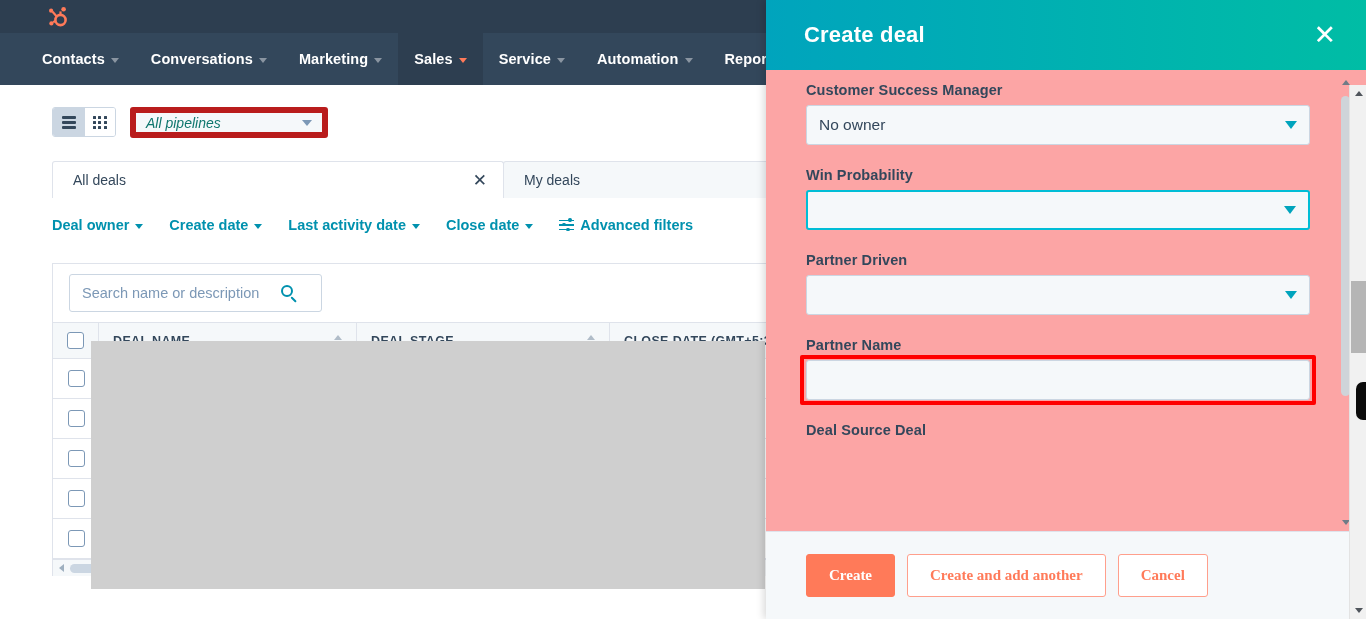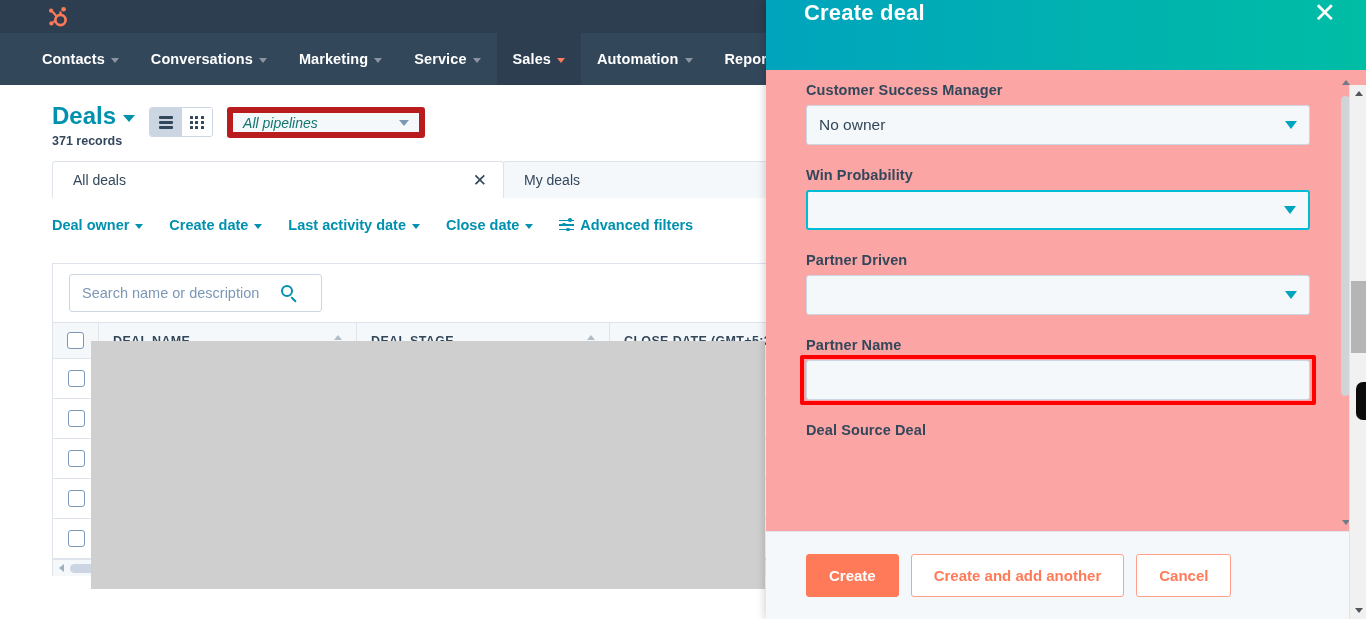--- a/index.html
+++ b/index.html
@@ -173,21 +173,21 @@
   
   .modal {
     position: absolute; left: 766px; top: 0; width: 600px; height: 619px;
     background: #fff; z-index: 50;
     box-shadow: -2px 0 8px rgba(0,0,0,.16);
     display: flex; flex-direction: column;
   }
   .modal-head {
     height: 70px; flex: none;
     background: linear-gradient(90deg, #00a4bd 0%, #00bda5 100%);
-    display: flex; align-items: flex-start; padding: 0 30px 0 38px;
+    display: flex; align-items: center; padding: 0 30px 0 38px;
   }
   .modal-title { color: #fff; font-size: 22px; font-weight: bold; letter-spacing: .2px; }
   .modal-close { margin-left: auto; color: #fff; font-size: 27px; font-weight: 300; line-height: 1; cursor: pointer; }
 
   .modal-body { position: relative; flex: 1 1 auto; overflow: hidden; background: #fca5a5; padding: 12px 0 0 0; }
   .form-scroll { padding: 0 56px 0 40px; }
   .field { margin-bottom: 22px; }
   .field-label { color: #33475b; font-size: 14.5px; font-weight: bold; margin-bottom: 7px; letter-spacing: .1px; }
   .control {
     height: 40px; border: 1px solid #cbd6e2; border-radius: 3px; background: #f5f8fa;
@@ -215,21 +215,21 @@
   .ms-arrow.bot { bottom: 0; }
   .ms-arrow .up { width: 0; height: 0; border-left: 4px solid transparent; border-right: 4px solid transparent; border-bottom: 5px solid #6f7b87; }
   .ms-arrow .dn { width: 0; height: 0; border-left: 4px solid transparent; border-right: 4px solid transparent; border-top: 5px solid #6f7b87; }
   .ms-track { position: absolute; left: 4px; top: 14px; bottom: 14px; width: 5px; background: transparent; }
   .ms-thumb { position: absolute; left: 2px; top: 20px; width: 9px; height: 300px; background: #cfd4d9; border-radius: 5px; }
 
   .modal-foot {
     flex: none; height: 88px; background: #f5f8fa; border-top: 1px solid #dfe3eb;
     display: flex; align-items: center; gap: 12px; padding: 0 40px;
   }
-  .btn { height: 43px; border-radius: 3px; display: flex; align-items: center; justify-content: center; font-size: 15px; font-weight: bold; cursor: pointer; padding: 0 22px; }
+  .btn { height: 43px; border-radius: 3px; display: flex; align-items: center; justify-content: center; font-size: 15px; font-weight: bold; cursor: pointer; padding: 0 22px; font-family: Liberation Serif, serif; }
   .btn-primary { background: #ff7a59; color: #fff; border: 1px solid #ff7a59; }
   .btn-secondary { background: #fff; color: #ff7a59; border: 1px solid #ff9f8c; }
 </style>
 </head>
 <body>
 
 <div id="app">
 
   <div class="topbar">
     <div class="logo">
@@ -252,49 +252,42 @@
         <span class="caret-down"></span>
       </div>
       <div class="nav-item">
         <span>Conversations</span>
         <span class="caret-down"></span>
       </div>
       <div class="nav-item">
         <span>Marketing</span>
         <span class="caret-down"></span>
       </div>
+      <div class="nav-item active">
+        <span>Sales</span>
+        <span class="caret-down"></span>
+      </div>
       <div class="nav-item">
         <span>Service</span>
         <span class="caret-down"></span>
       </div>
-      <div class="nav-item active">
-        <span>Sales</span>
-        <span class="caret-down"></span>
-      </div>
       <div class="nav-item">
         <span>Automation</span>
         <span class="caret-down"></span>
       </div>
       <div class="nav-item">
         <span>Reporting</span>
         <span class="caret-down"></span>
       </div>
     </div>
   </div>
 
   <div class="page">
 
     <div class="page-head">
-      <div class="title-block">
-        <div class="page-title">
-          <span>Deals</span>
-          <span class="title-caret"></span>
-        </div>
-        <div class="record-count">371 records</div>
-      </div>
 
       <div class="viewtoggle">
         <div class="vt-btn active">
           <span class="bars">
               <i></i>
               <i></i>
               <i></i>
             </span>
         </div>
         <div class="vt-btn">

